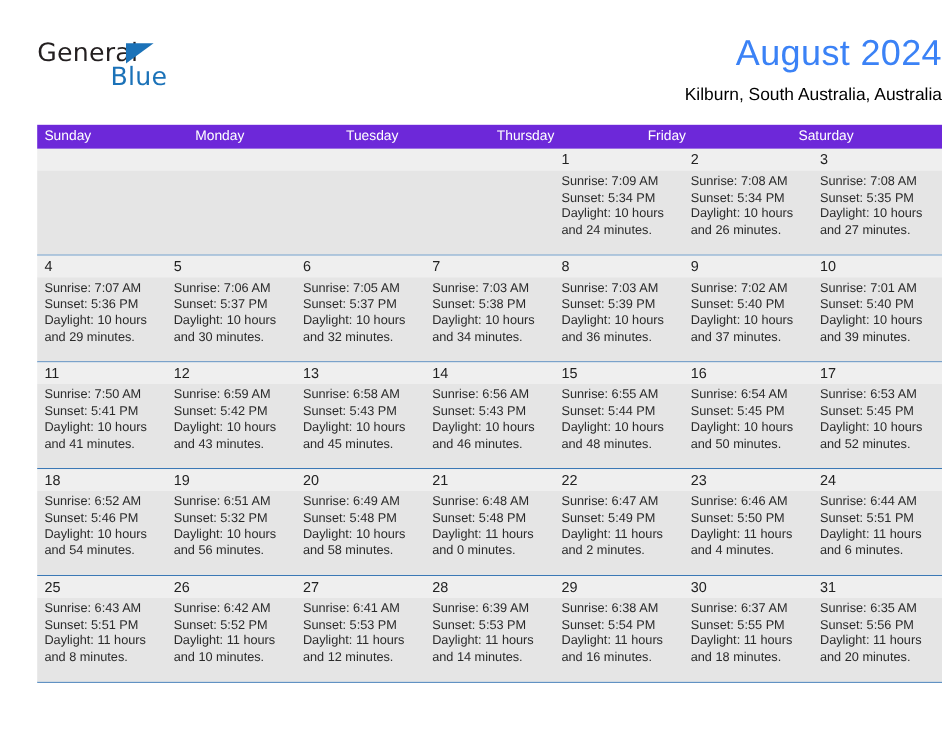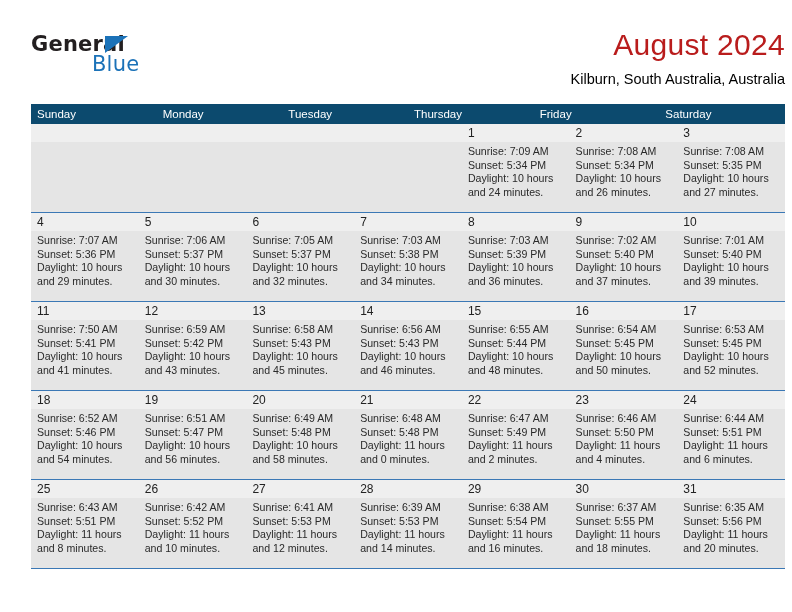--- a/index.html
+++ b/index.html
@@ -33,21 +33,21 @@
     height: 56px;
   }
   .logo-general {
     position: absolute;
     left: 0;
     top: 0;
     font-size: 21px;
     color: #231f20;
     letter-spacing: 0.2px;
     font-family: "DejaVu Sans", sans-serif;
-    font-weight: 700;
+    font-weight: 400;
   }
   .logo-tri {
     position: absolute;
     left: 74px;
     top: 4px;
     width: 0;
     height: 0;
     border-left: 23px solid #1b72b8;
     border-bottom: 17px solid transparent;
   }
@@ -64,42 +64,42 @@
   }
   .title-block {
     position: absolute;
     right: 0;
     top: 0;
     text-align: right;
   }
   .month-title {
     font-size: 30px;
     font-weight: 400;
-    color: #b91c1c;
+    color: #3b82f6;
     line-height: 38px;
     letter-spacing: 0.3px;
   }
   .location {
     font-size: 14.5px;
     font-weight: 400;
     color: #000000;
     line-height: 22px;
     margin-top: 4px;
   }
 
   
   .cal {
     position: absolute;
     left: 31px;
     top: 104px;
     width: 754px;
   }
   .weekday-row {
     display: flex;
-    background: #0c4a6e;
+    background: #6d28d9;
     height: 20px;
   }
   .weekday {
     flex: 1 1 0;
     color: #ffffff;
     font-size: 11.5px;
     line-height: 20px;
     padding-left: 6px;
     white-space: nowrap;
     overflow: hidden;
@@ -322,21 +322,21 @@
           </div>
           <div class="info-row">
             <div class="cell-info">
               <div>Sunrise: 6:52 AM</div>
               <div>Sunset: 5:46 PM</div>
               <div>Daylight: 10 hours</div>
               <div>and 54 minutes.</div>
             </div>
             <div class="cell-info">
               <div>Sunrise: 6:51 AM</div>
-              <div>Sunset: 5:47 PM</div>
+              <div>Sunset: 5:32 PM</div>
               <div>Daylight: 10 hours</div>
               <div>and 56 minutes.</div>
             </div>
             <div class="cell-info">
               <div>Sunrise: 6:49 AM</div>
               <div>Sunset: 5:48 PM</div>
               <div>Daylight: 10 hours</div>
               <div>and 58 minutes.</div>
             </div>
             <div class="cell-info">

